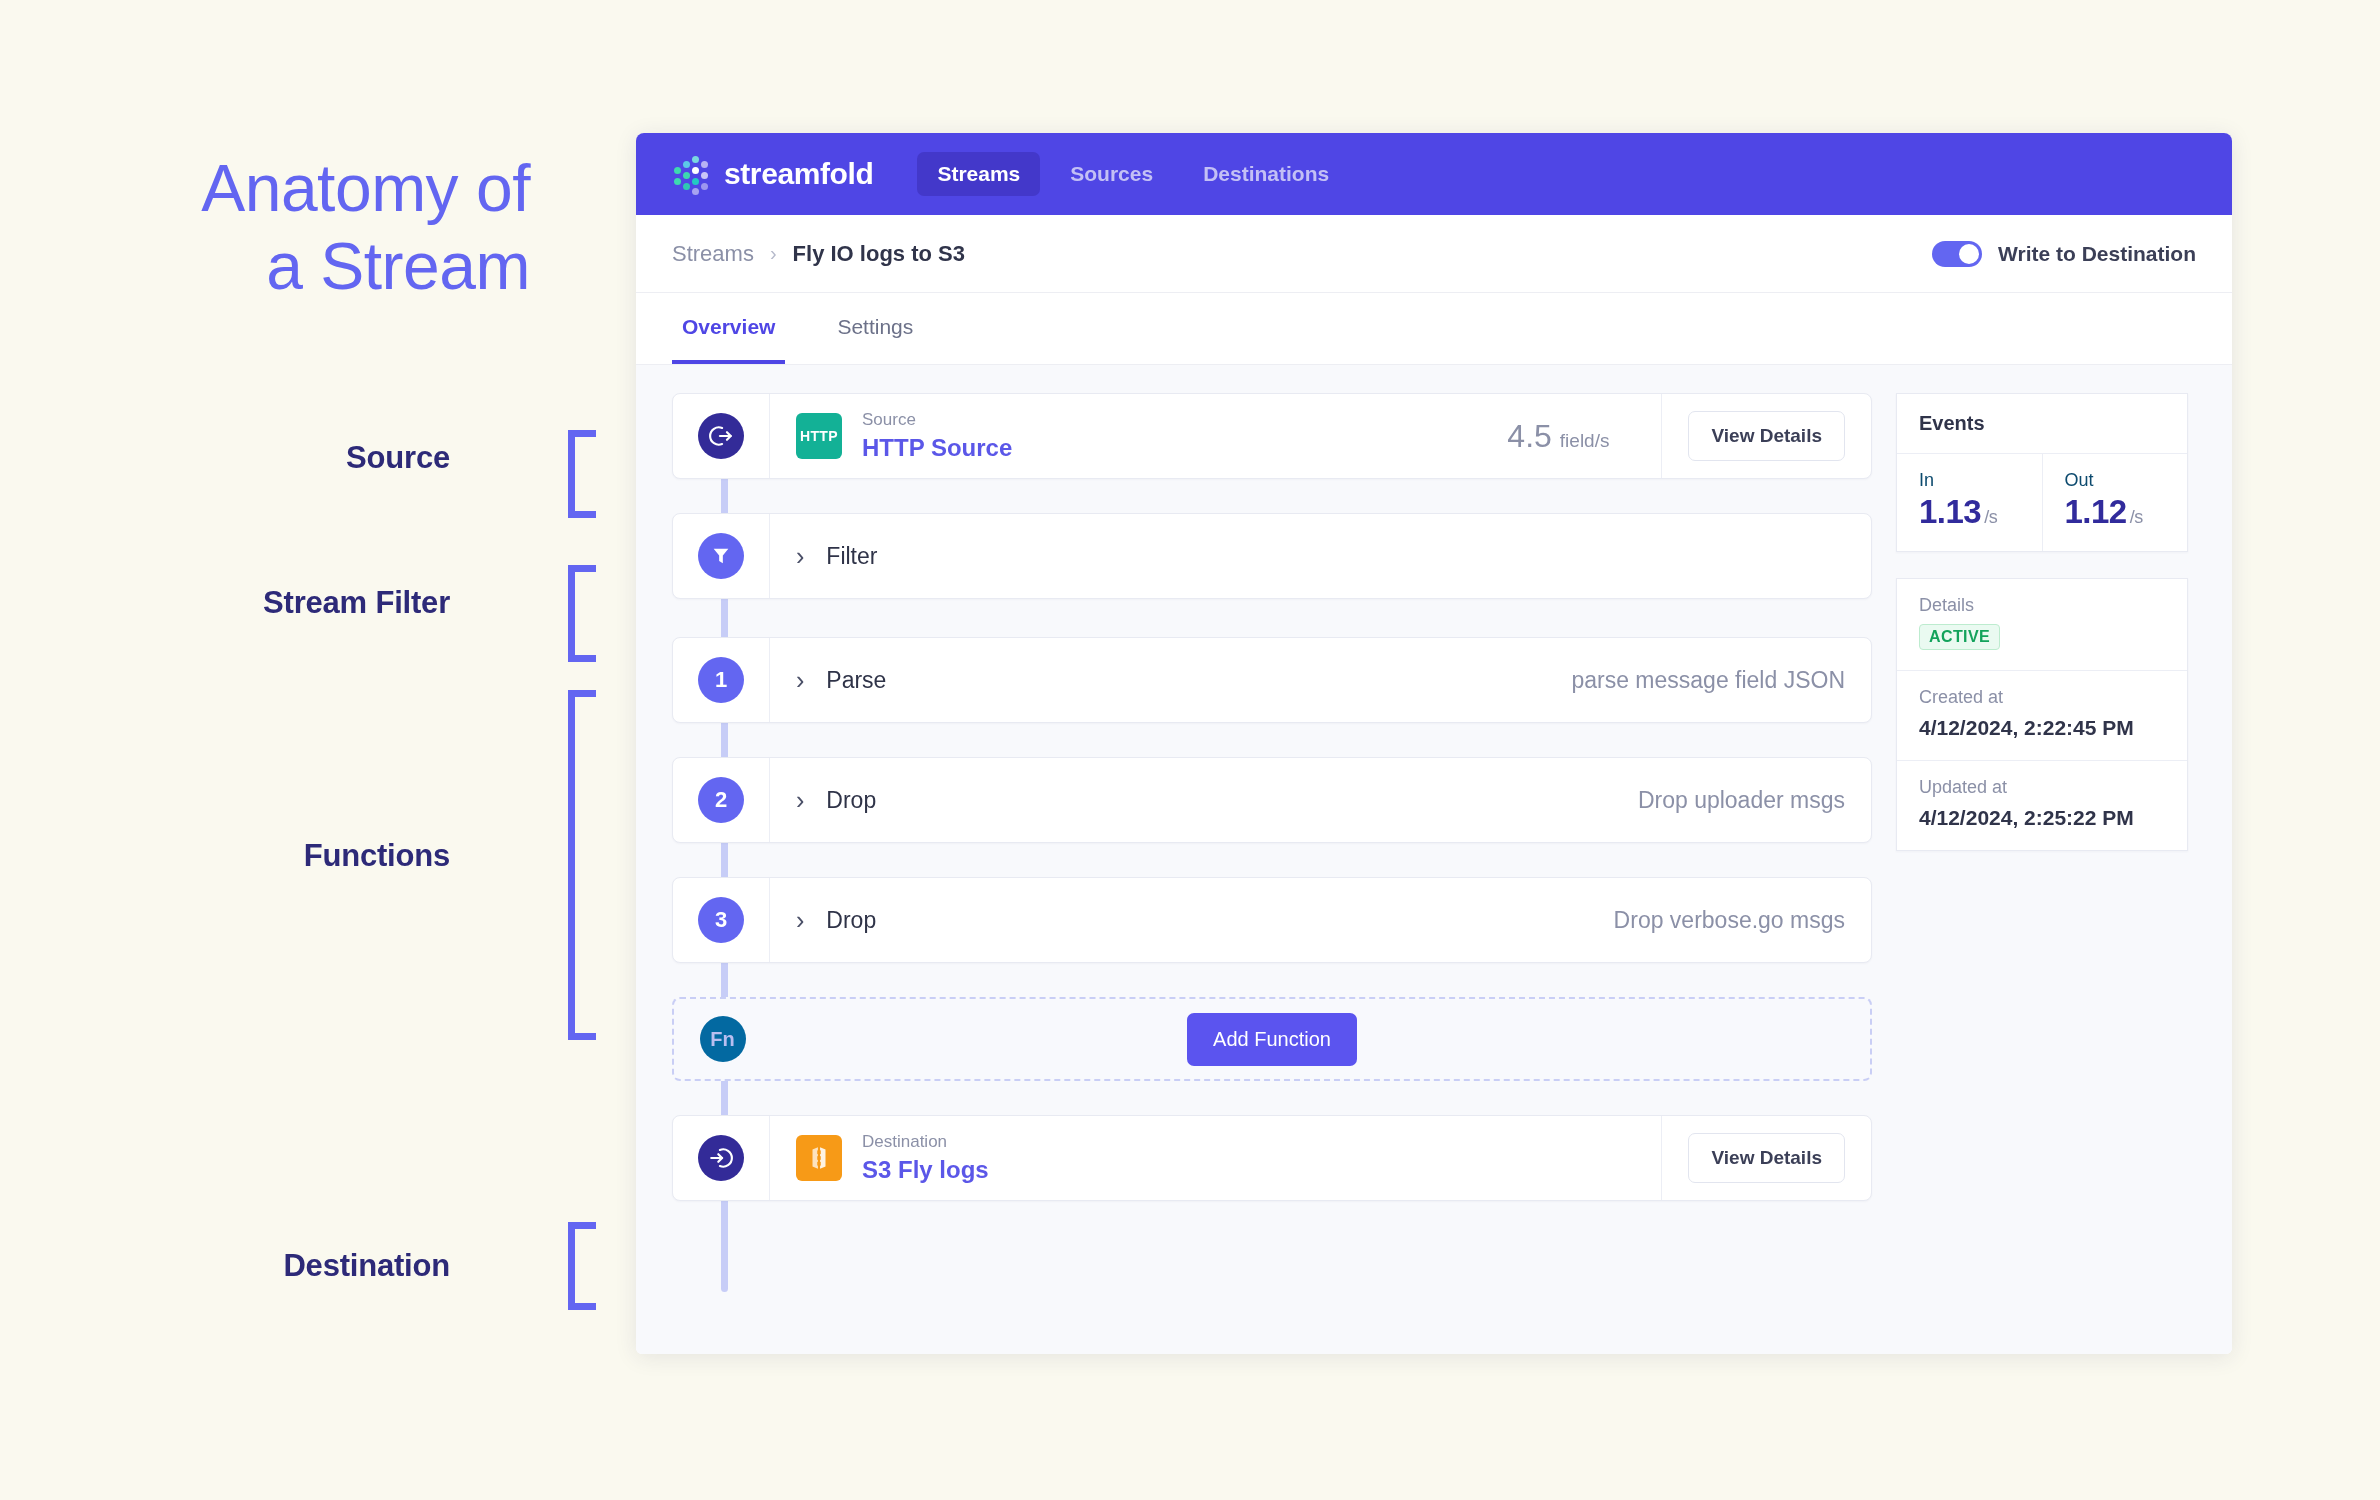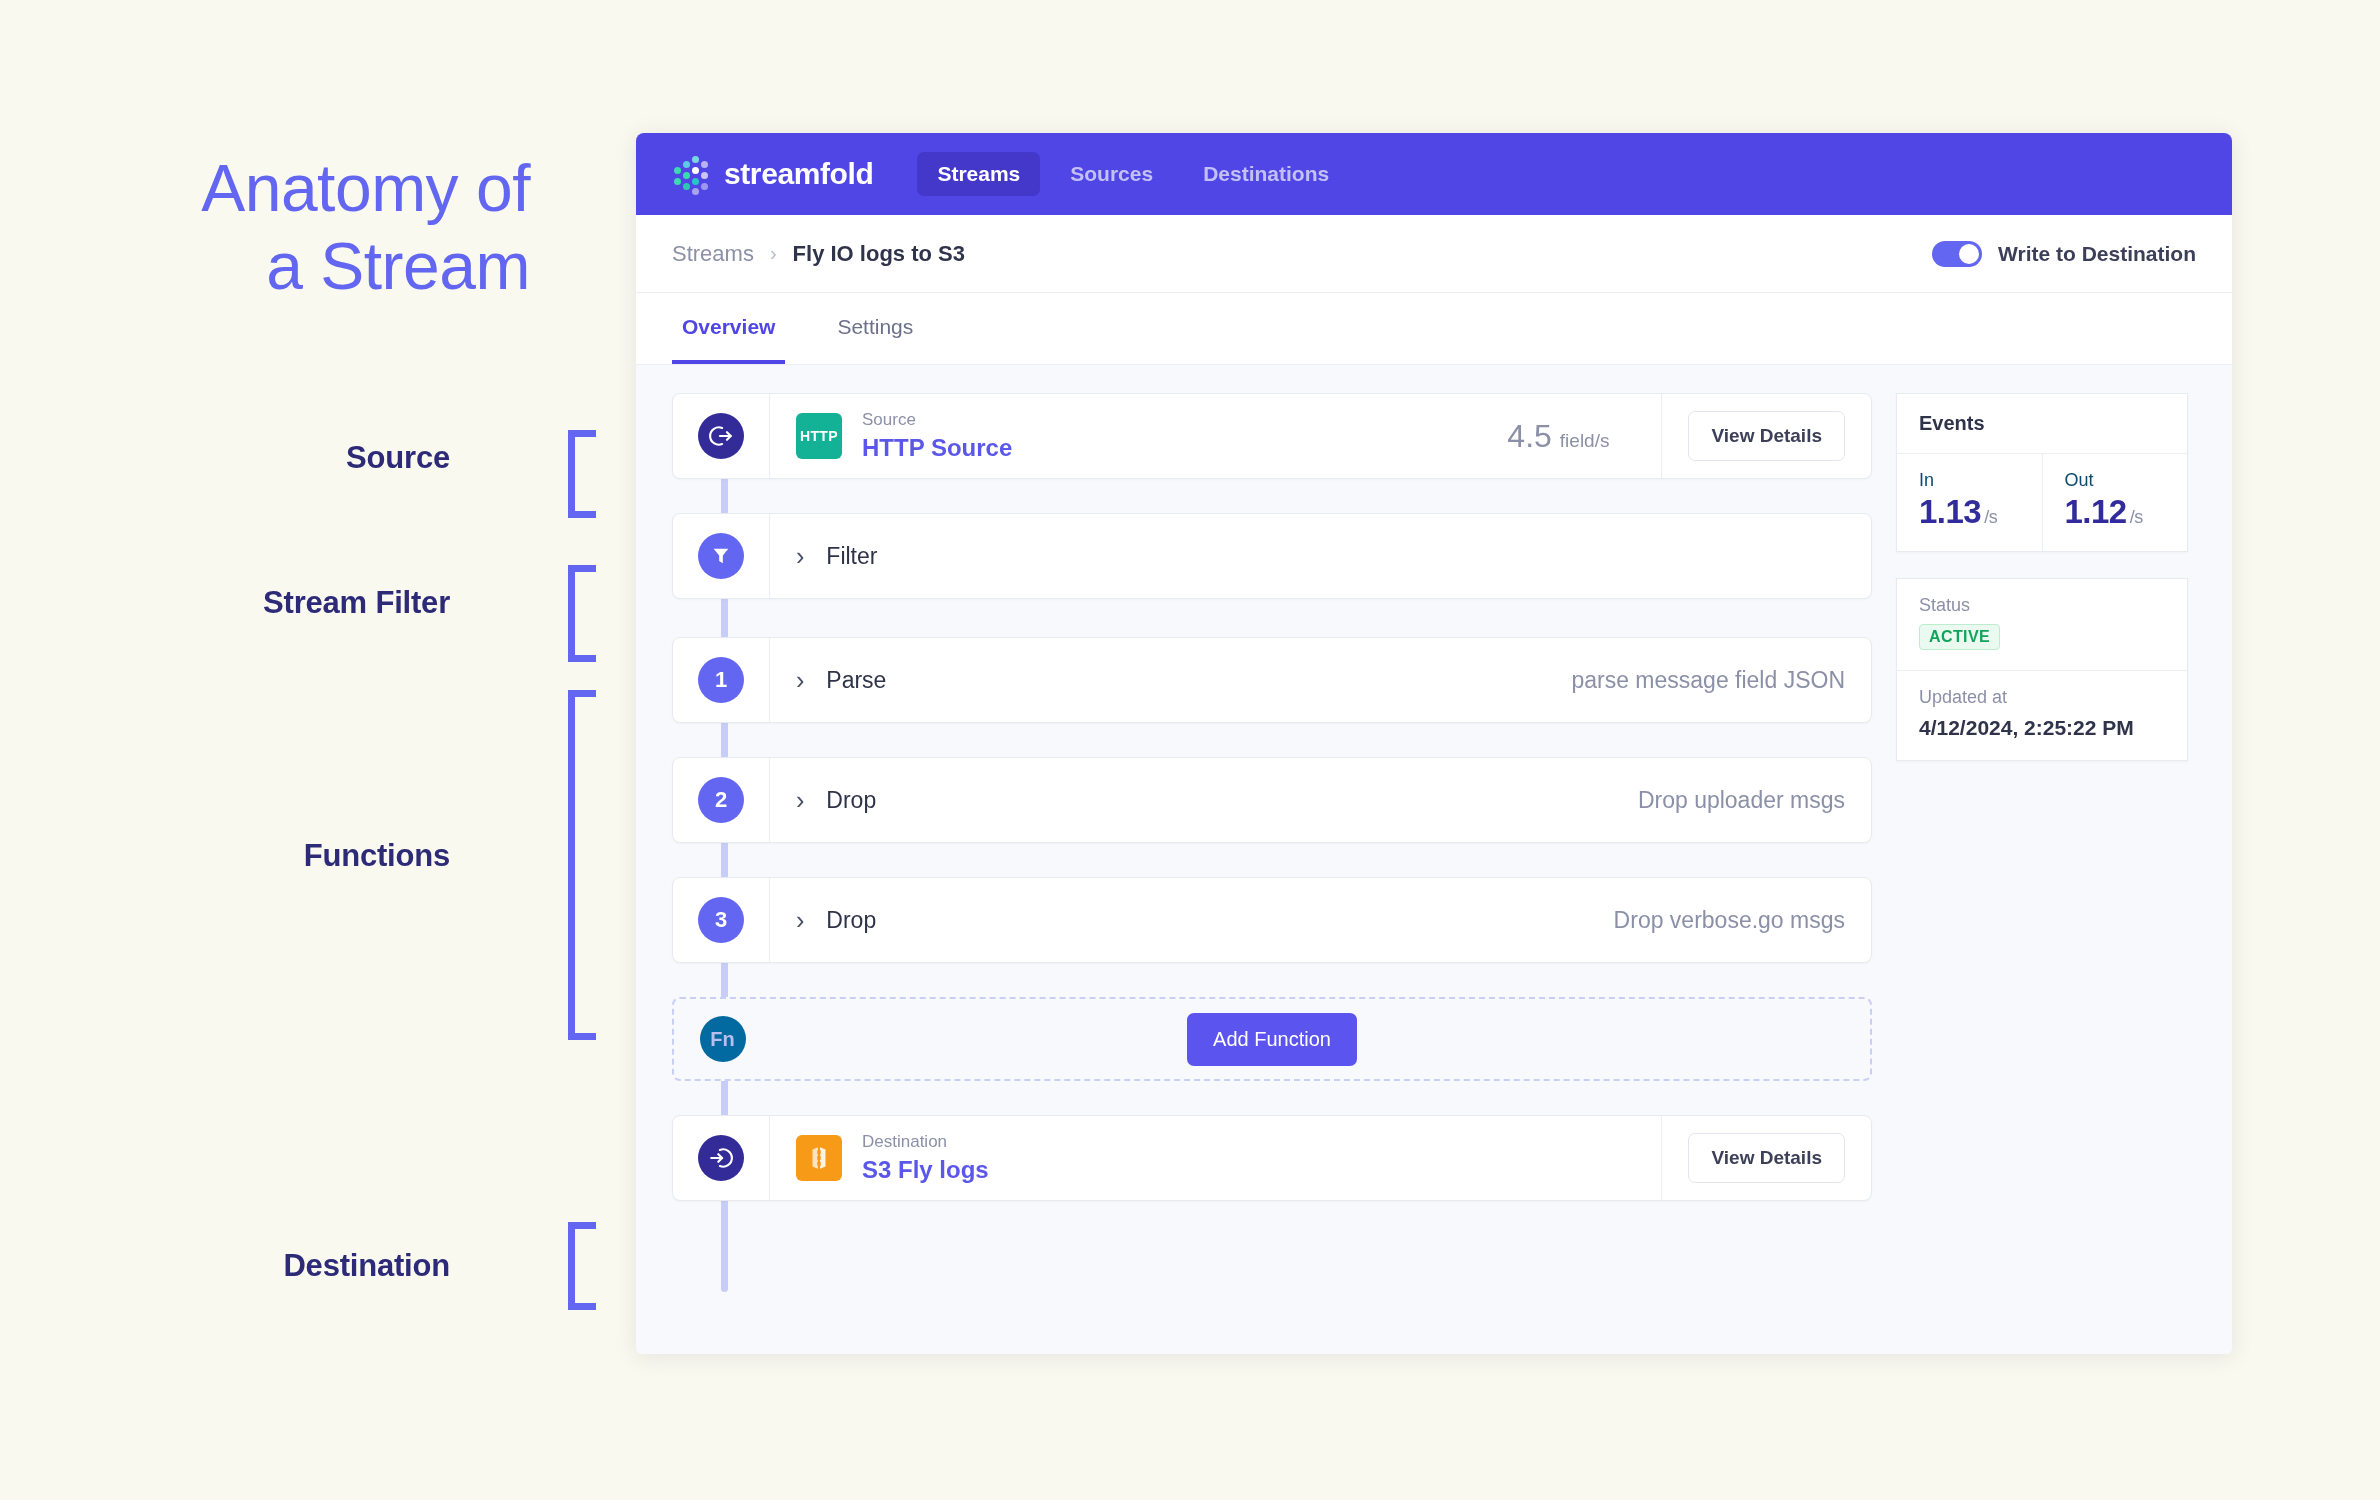--- a/index.html
+++ b/index.html
@@ -344,22 +344,26 @@
             </div>
             <div class="stat">
               <div class="stat-k">Out</div>
               <div class="stat-v"><span>1.12</span><em>/s</em></div>
             </div>
           </div>
         </div>
 
         <div class="card">
           <div class="sect">
-            <div class="sect-k">Status</div>
+            <div class="sect-k">Details</div>
             <span class="pill">ACTIVE</span>
+          </div>
+          <div class="sect">
+            <div class="sect-k">Created at</div>
+            <div class="sect-v">4/12/2024, 2:22:45 PM</div>
           </div>
           <div class="sect">
             <div class="sect-k">Updated at</div>
             <div class="sect-v">4/12/2024, 2:25:22 PM</div>
           </div>
         </div>
       </div>
 
     </div>
   </div>

